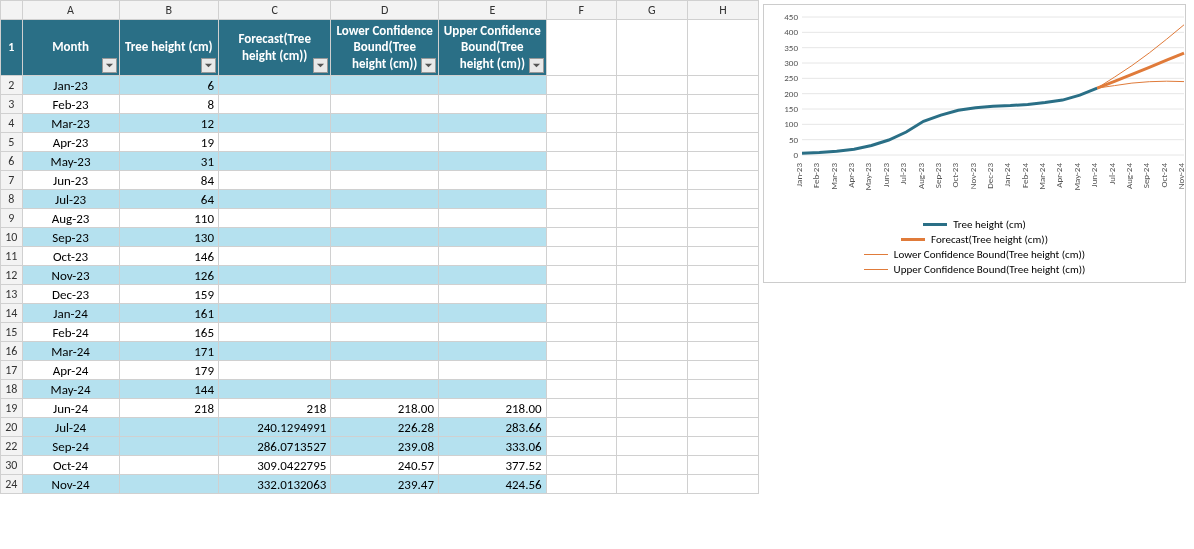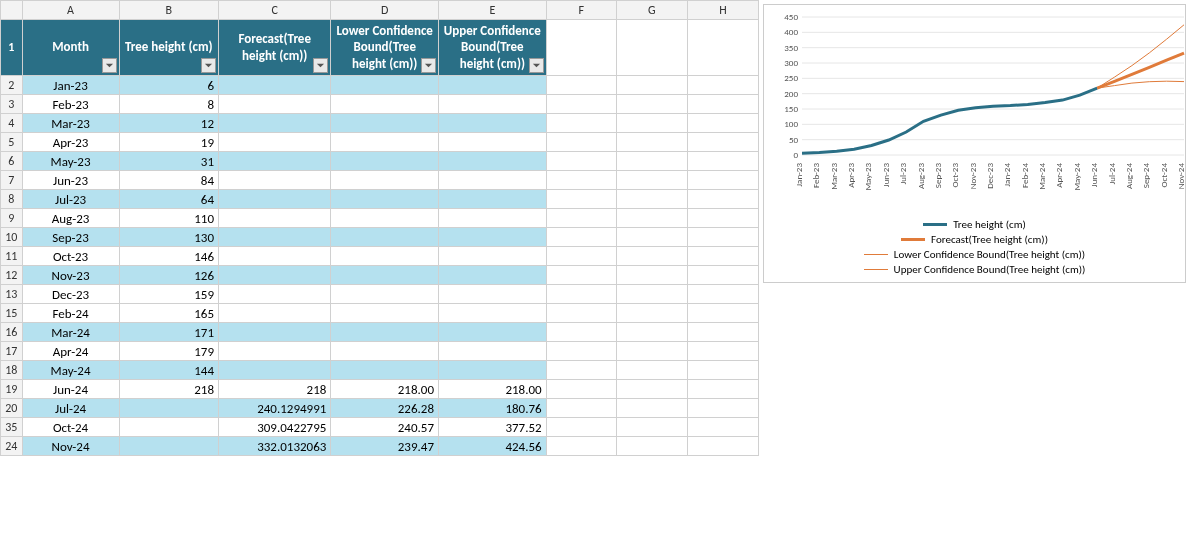--- a/index.html
+++ b/index.html
@@ -292,20 +292,31 @@
             <td class="row-head">13</td>
             <td class="data month">Dec-23</td>
             <td class="data num">159</td>
             <td class="data num"></td>
             <td class="data num"></td>
             <td class="data num"></td>
             <td></td>
             <td></td>
             <td></td>
           </tr>
+          <tr class="odd">
+            <td class="row-head">14</td>
+            <td class="data month">Jan-24</td>
+            <td class="data num">161</td>
+            <td class="data num"></td>
+            <td class="data num"></td>
+            <td class="data num"></td>
+            <td></td>
+            <td></td>
+            <td></td>
+          </tr>
           <tr class="even">
             <td class="row-head">15</td>
             <td class="data month">Feb-24</td>
             <td class="data num">165</td>
             <td class="data num"></td>
             <td class="data num"></td>
             <td class="data num"></td>
             <td></td>
             <td></td>
             <td></td>
@@ -353,27 +364,38 @@
             <td></td>
             <td></td>
             <td></td>
           </tr>
           <tr class="odd">
             <td class="row-head">20</td>
             <td class="data month">Jul-24</td>
             <td class="data num"></td>
             <td class="data num">240.1294991</td>
             <td class="data num">226.28</td>
-            <td class="data num">180.76</td>
-            <td></td>
-            <td></td>
-            <td></td>
-          </tr>
-          <tr class="even">
-            <td class="row-head">35</td>
+            <td class="data num">283.66</td>
+            <td></td>
+            <td></td>
+            <td></td>
+          </tr>
+          <tr class="odd">
+            <td class="row-head">22</td>
+            <td class="data month">Sep-24</td>
+            <td class="data num"></td>
+            <td class="data num">286.0713527</td>
+            <td class="data num">239.08</td>
+            <td class="data num">333.06</td>
+            <td></td>
+            <td></td>
+            <td></td>
+          </tr>
+          <tr class="even">
+            <td class="row-head">30</td>
             <td class="data month">Oct-24</td>
             <td class="data num"></td>
             <td class="data num">309.0422795</td>
             <td class="data num">240.57</td>
             <td class="data num">377.52</td>
             <td></td>
             <td></td>
             <td></td>
           </tr>
           <tr class="odd">

